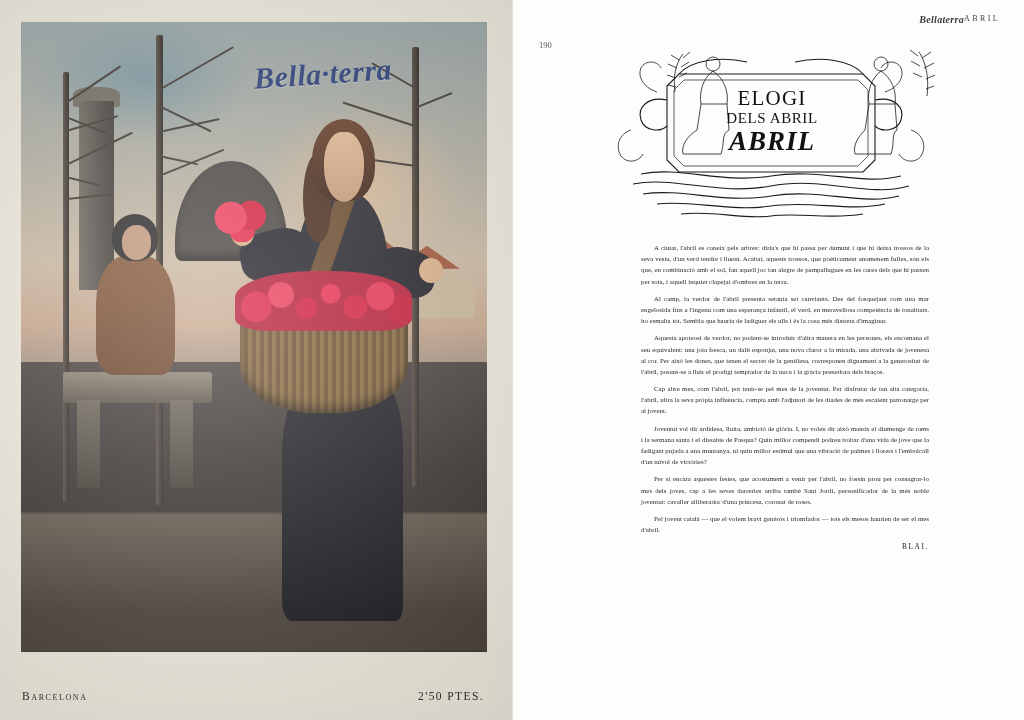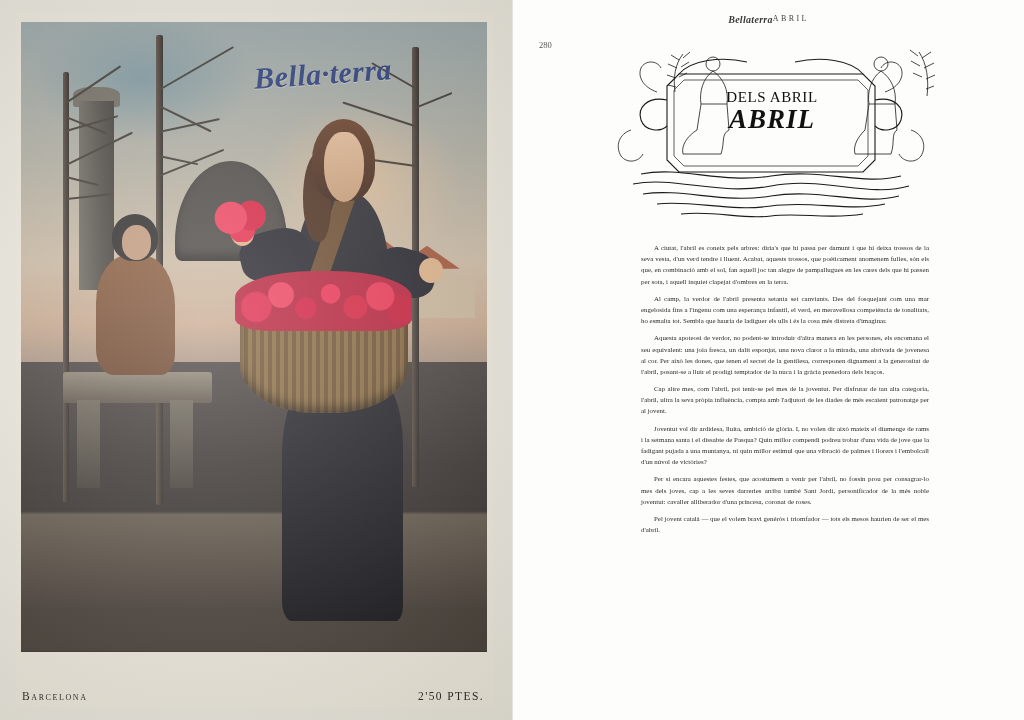--- a/index.html
+++ b/index.html
@@ -217,21 +217,21 @@
 
   
   .text-sheet{
     position:relative;
     width:512px; height:720px;
     background:#fdfdfb;
     border-left:1px solid #e4e2dc;
   }
   .rt-head{
     position:absolute; top:14px; left:0; width:100%;
-    padding:0 24px; display:flex; justify-content:center; align-items:flex-start;
+    padding:0 24px; display:flex; justify-content:flex-end; align-items:flex-start;
   }
   .rt-running{
     font-style:italic; font-weight:bold; font-size:10px; color:#3a3a3a;
     letter-spacing:.3px;
   }
   .rt-month{
     font-size:8px; letter-spacing:2.4px; color:#444;
   }
   .rt-folio{
     position:absolute; left:26px; top:40px;
@@ -347,21 +347,21 @@
     <div class="cover-caption">Barcelona</div>
     <div class="cover-price">2'50 PTES.</div>
   </div>
 
   <div class="text-sheet">
 
     <div class="rt-head">
       <div class="rt-running">Bellaterra</div>
       <div class="rt-month">ABRIL</div>
     </div>
-    <div class="rt-folio">280</div>
+    <div class="rt-folio">190</div>
 
     <div class="headpiece">
       <svg viewBox="0 0 400 192" xmlns="http://www.w3.org/2000/svg">
         <g fill="none" stroke="#1b1b1b" stroke-width="1.1">
 
           <path d="M96 52 L108 40 L292 40 L304 52 L304 126 L292 138 L108 138 L96 126 Z"></path>
           <path d="M103 56 L113 46 L287 46 L297 56 L297 122 L287 132 L113 132 L103 122 Z" stroke-width=".7"></path>
 
           <path d="M96 66 C76 62 66 74 70 86 C74 98 90 98 96 92"></path>
           <path d="M304 66 C324 62 334 74 330 86 C326 98 310 98 304 92"></path>
@@ -397,28 +397,30 @@
 
           <path d="M86 58 C74 54 66 44 70 34 C74 26 86 26 90 34"></path>
           <path d="M314 58 C326 54 334 44 330 34 C326 26 314 26 310 34"></path>
           <path d="M60 96 C48 100 44 112 50 122 C56 130 68 128 72 120"></path>
           <path d="M340 96 C352 100 356 112 350 122 C344 130 332 128 328 120"></path>
         </g>
       </svg>
     </div>
 
     <div class="titleblock">
+      <div class="t1">ELOGI</div>
       <div class="t2">DELS ABRIL</div>
       <div class="t3">ABRIL</div>
     </div>
 
     <div class="body-col">
       <p>A ciutat, l'abril es coneix pels arbres: diria's que hi passa per damunt i que hi deixa trossos de la seva vesta, d'un verd tendre i lluent. Acabat, aquests trossos, que poèticament anomenem fulles, són els que, en combinació amb el sol, fan aquell joc tan alegre de pampallugues en les cares dels que hi passen per sota, i aquell inquiet clapejat d'ombres en la terra.</p>
       <p>Al camp, la verdor de l'abril presenta setanta set canviants. Des del fosquejant com una mar engelosida fins a l'ingenu com una esperança infantil, el verd, en meravellosa competència de tonalitats, ho esmalta tot. Sembla que hauria de ladiguer els ulls i és la cosa més distreta d'imaginar.</p>
       <p>Aquesta apoteosi de verdor, no podent-se introduir d'altra manera en les persones, els encomana el seu equivalent: una joia fresca, un dalit esponjat, una nova claror a la mirada, una abrivada de jovenesa al cor. Per això les dones, que tenen el secret de la gentilesa, corresponen dignament a la generositat de l'abril, posant-se a lluir el prodigi temptador de la nuca i la gràcia prenedora dels braços.</p>
       <p>Cap altre mes, com l'abril, pot tenir-se pel mes de la joventut. Per disfrutar de tan alta categoria, l'abril, ultra la seva pròpia influència, compta amb l'adjutori de les diades de més escaient patronatge per al jovent.</p>
       <p>Joventut vol dir ardidesa, lluita, ambició de glòria. I, no volen dir això mateix el diumenge de rams i la setmana santa i el dissabte de Pasqua? Quin millor compendi podreu trobar d'una vida de jove que la fadigant pujada a una muntanya, ni quin millor estímul que una vibració de palmes i llorers i l'embolcall d'un núvol de victòries?</p>
       <p>Per si encara aquestes festes, que acostumem a venir per l'abril, no fossin prou per consagrar-lo mes dels joves, cap a les seves darreries arriba també Sant Jordi, personificador de la més noble joventut: cavaller alliberador d'una princesa, coronat de roses.</p>
       <p>Pel jovent català — que el volem bravi genérós i triomfador — tots els mesos haurien de ser el mes d'abril.</p>
+      <p class="signature">BLAI.</p>
     </div>
   </div>
 
 </div>
 
 </body></html>

